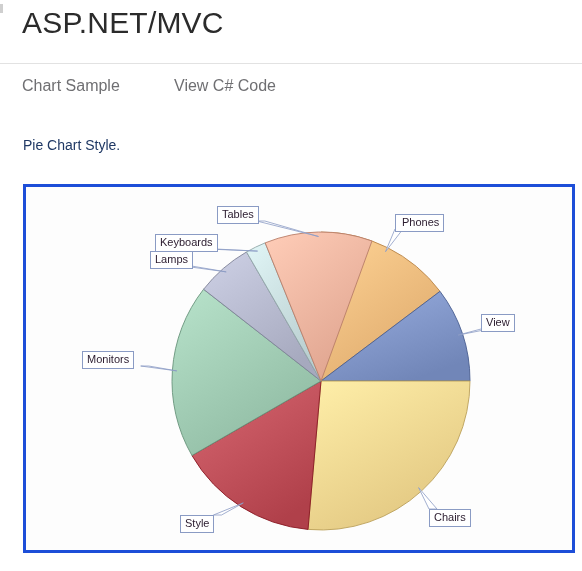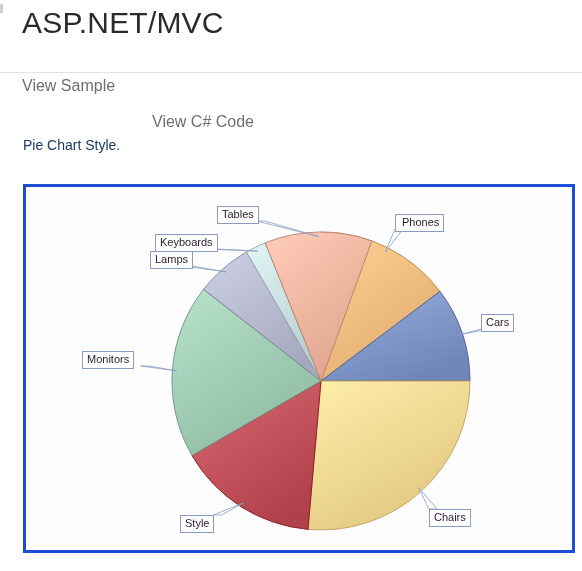--- a/index.html
+++ b/index.html
@@ -13,21 +13,21 @@
     font-family: "Liberation Sans", sans-serif;
     overflow: hidden;
     position: relative;
   }
 
   
   #site-header {
     position: absolute;
     left: 0; top: 0;
     width: 582px;
-    height: 73px;
+    height: 64px;
     background: #ffffff;
     border-bottom: 1px solid #e2e2e2;
     box-sizing: border-box;
   }
   #site-title {
     position: absolute;
     left: 22px;
     top: 6px;
     font-size: 30px;
     font-weight: 300;
@@ -55,21 +55,21 @@
   .nav-link {
     position: absolute;
     top: 14px;
     font-size: 16px;
     color: #6f6f72;
     text-decoration: none;
     white-space: nowrap;
     cursor: pointer;
   }
   #nav-view-sample { left: 22px; }
-  #nav-view-code { left: 152px; margin-top: 36px; }
+  #nav-view-code { left: 174px; }
 
   
   #chart-caption {
     position: absolute;
     left: 23px;
     top: 137px;
     font-size: 14px;
     color: #1f3864;
     font-family: "Liberation Sans", sans-serif;
     white-space: nowrap;
@@ -108,21 +108,21 @@
 </style>
 </head>
 <body>
 
 <div id="site-header">
   <div id="header-tick"></div>
   <div id="site-title">ASP.NET/MVC</div>
 </div>
 
 <div id="nav-bar">
-  <a id="nav-view-sample" class="nav-link">View Sample</a>
+  <a id="nav-view-sample" class="nav-link">Chart Sample</a>
   <a id="nav-view-code" class="nav-link">View C# Code</a>
 </div>
 
 <div id="chart-caption">Pie Chart Style.</div>
 
 <div id="chart-area">
   <svg id="pie-svg" width="552" height="369">
     <defs id="pie-gradients">
         <linearGradient id="pg0" x1="0%" y1="0%" x2="60%" y2="100%">
           <stop offset="0%" stop-color="#ffd496"></stop>
@@ -176,18 +176,18 @@
         <polygon points="122.69999999999999,179 114.69999999999999,179 150.8,183.9" fill="#ffffff" stroke="#8a9bc4" stroke-width="0.8"></polygon>
         <polygon points="195.5,328 187.5,328 217.3,315.9" fill="#ffffff" stroke="#8a9bc4" stroke-width="0.8"></polygon>
         <polygon points="403,322 411,322 392.6,300.6" fill="#ffffff" stroke="#8a9bc4" stroke-width="0.8"></polygon>
       </g>
   </svg>
   <div id="callout-layer">
       <div class="callout" style="left: 191px; top: 19px;">Tables</div>
       <div class="callout" style="left: 129px; top: 47px;">Keyboards</div>
       <div class="callout" style="left: 124px; top: 64px;">Lamps</div>
       <div class="callout" style="left: 369px; top: 27px; padding-left: 6px;">Phones</div>
-      <div class="callout" style="left: 455px; top: 127px;">Cars</div>
+      <div class="callout" style="left: 455px; top: 127px;">View</div>
       <div class="callout" style="left: 56px; top: 164px;">Monitors</div>
       <div class="callout" style="left: 154px; top: 328px;">Style</div>
       <div class="callout" style="left: 403px; top: 322px;">Chairs</div>
     </div>
 </div>
 
 </body></html>

